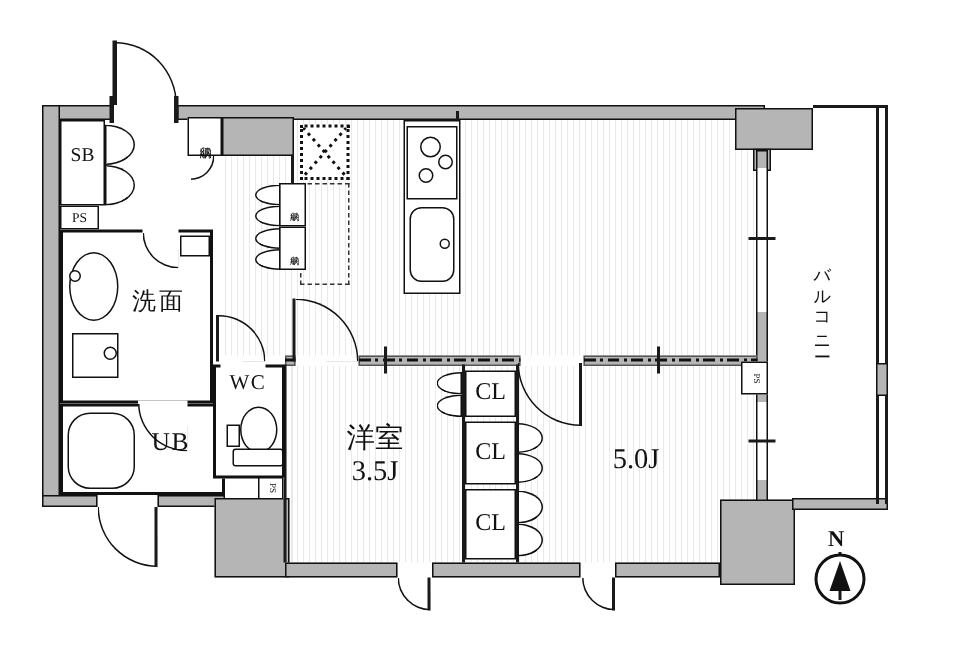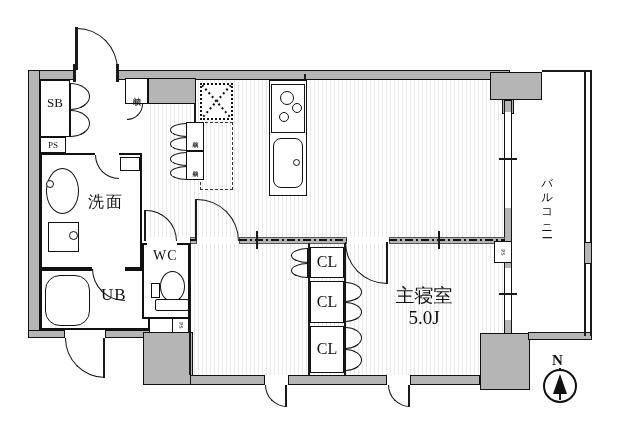--- a/index.html
+++ b/index.html
@@ -160,22 +160,25 @@
   <div class="lbl center" style="left:40px;top:137px;width:26px;height:16px;font-size:9px;">PS</div>
   <div class="lbl center vert" style="left:125px;top:78px;width:23px;height:26px;font-size:8px;">収納</div>
   <div class="lbl" style="left:88px;top:193px;font-size:16px;letter-spacing:2px;">洗面</div>
   <div class="lbl" style="left:101px;top:285px;font-size:17px;letter-spacing:1px;">UB</div>
   <div class="lbl" style="left:153px;top:248px;font-size:14px;letter-spacing:1px;">WC</div>
   <div class="lbl center vert" style="left:186px;top:122px;width:18px;height:29px;font-size:6px;">収納</div>
   <div class="lbl center vert" style="left:186px;top:151px;width:18px;height:29px;font-size:6px;">収納</div>
   <div class="lbl center vert" style="left:494px;top:241px;width:18px;height:22px;font-size:6px;">PS</div>
   <div class="lbl center vert" style="left:172px;top:318px;width:17px;height:15px;font-size:6px;">PS</div>
 
+  <div class="lbl center" style="left:202px;top:276px;width:96px;height:56px;flex-direction:column;font-size:19px;">
+    <span>洋室</span>
+    <span>3.5J</span>
+  </div>
   <div class="lbl center" style="left:368px;top:279px;width:112px;height:56px;flex-direction:column;font-size:19px;">
-    <span>主寝室</span>
     <span>5.0J</span>
   </div>
 
   <div class="lbl center" style="left:310px;top:247px;width:34px;height:31px;font-size:16px;">CL</div>
   <div class="lbl center" style="left:310px;top:281px;width:34px;height:42px;font-size:16px;">CL</div>
   <div class="lbl center" style="left:310px;top:326px;width:34px;height:47px;font-size:16px;">CL</div>
 
   <div class="lbl vert" style="left:540px;top:170px;font-size:11.5px;letter-spacing:2.5px;">バルコニー</div>
 
   <div class="lbl" style="left:552px;top:352px;font-size:15px;font-weight:bold;">N</div>

